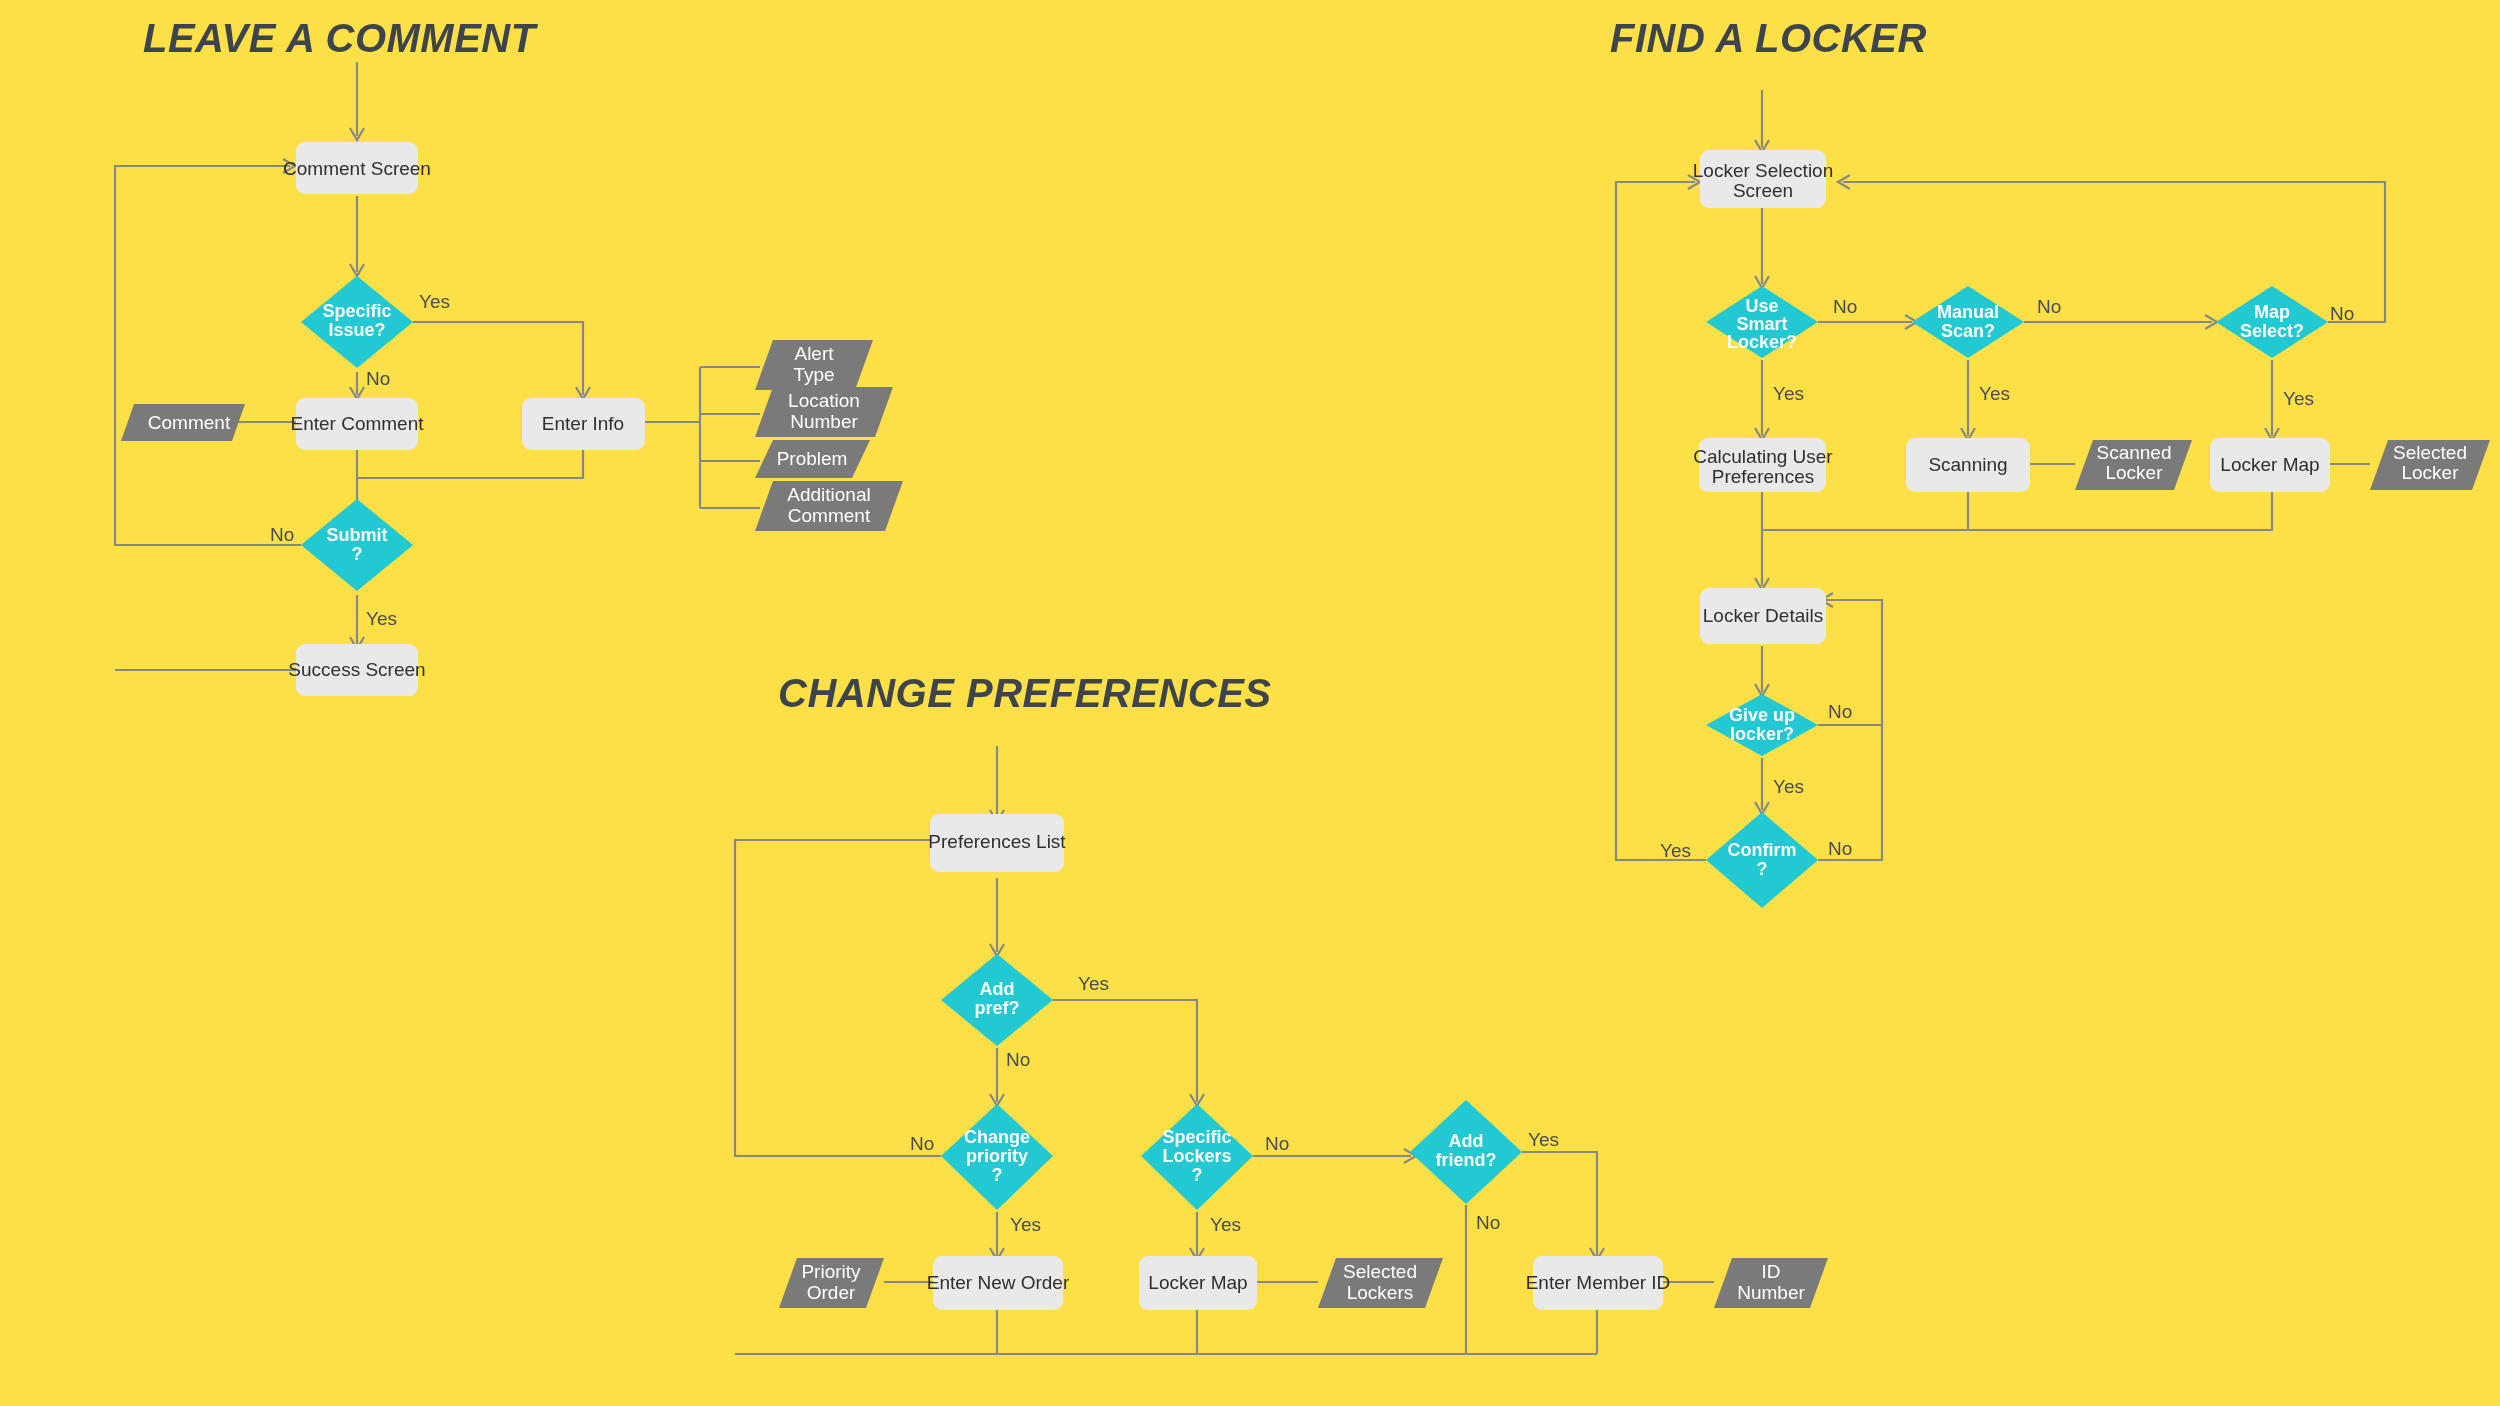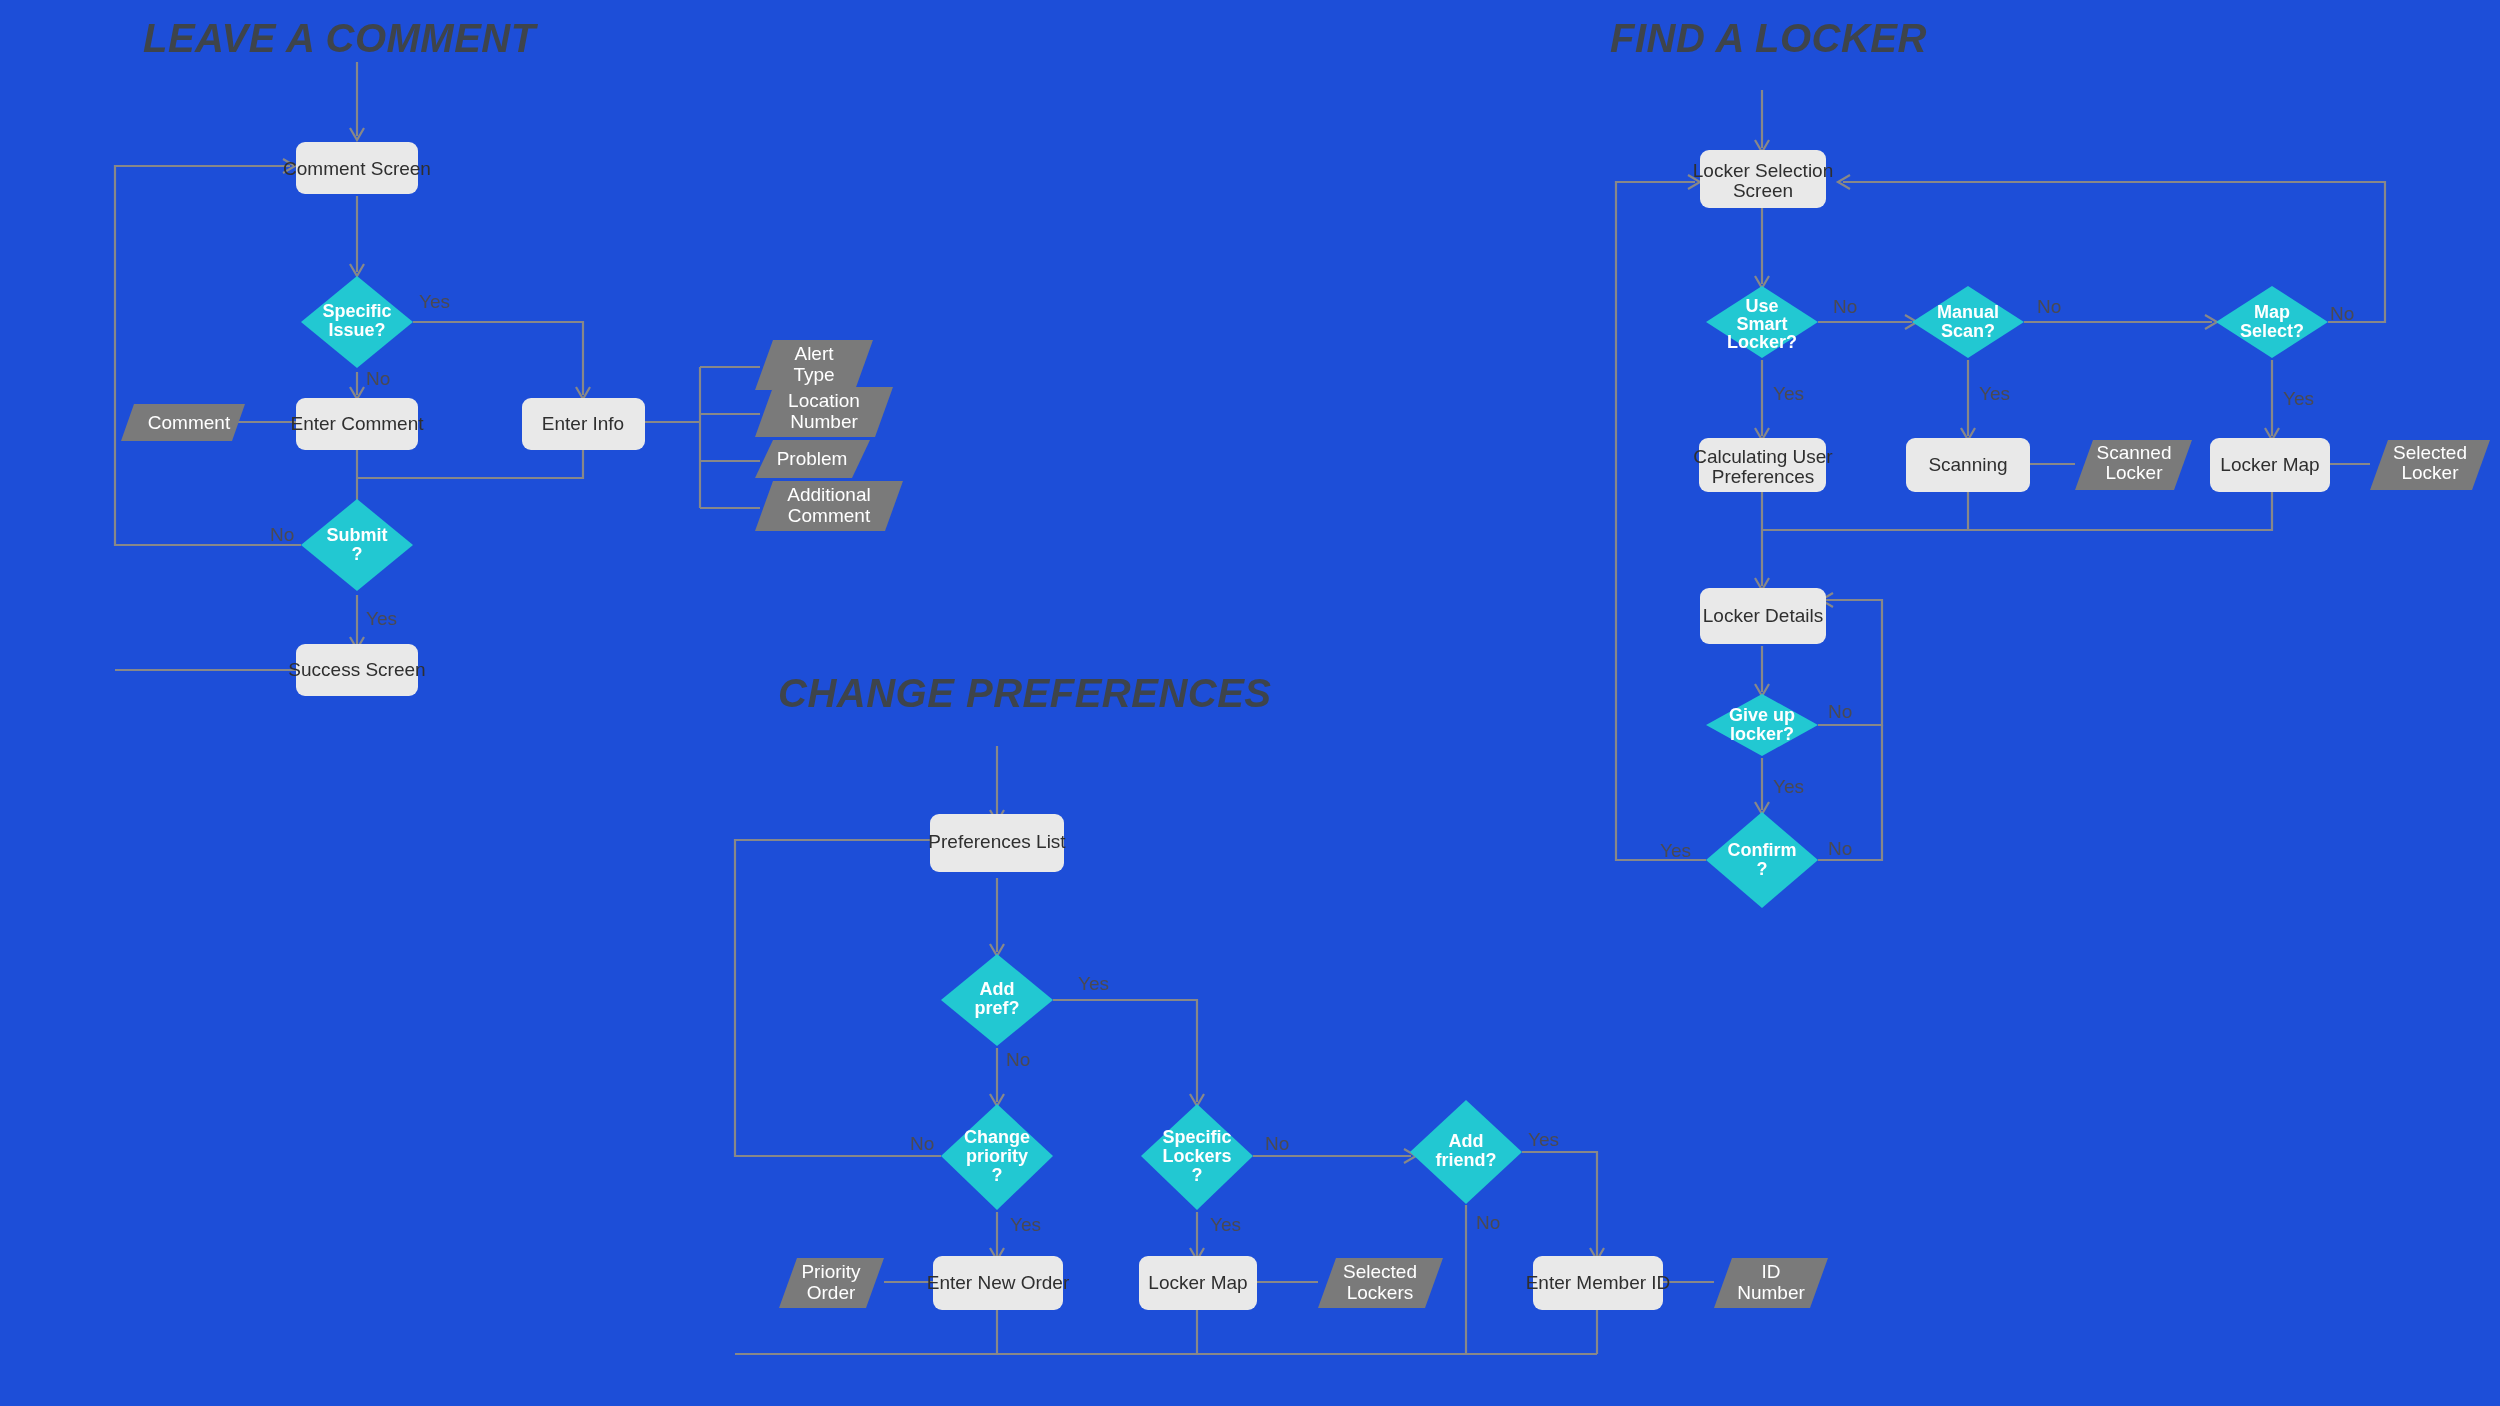--- a/index.html
+++ b/index.html
@@ -1,21 +1,21 @@
 <!DOCTYPE html>
 <html><head>
 <meta charset="utf-8">
 <style>
   html,body{margin:0;padding:0;background:#ffffff;}
   body{
     width:2500px;height:1406px;overflow:hidden;
     font-family:"Liberation Sans","DejaVu Sans",sans-serif;
     -webkit-font-smoothing:antialiased;
   }
-  #stage{position:relative;width:2500px;height:1406px;background:#1d4ed8;}
+  #stage{position:relative;width:2500px;height:1406px;background:#fde047;}
   svg.flow{position:absolute;left:0;top:0;width:2500px;height:1406px;}
 
   
   .proc-rect{fill:#e9e9e9;}
   .dec-diamond{fill:#22c8d2;}
   .data-par{fill:#7a7a7a;}
   .conn{stroke:#888888;stroke-width:2.2;fill:none;}
   .arrowhd{fill:none;stroke:#888888;stroke-width:2.2;}
 
   

